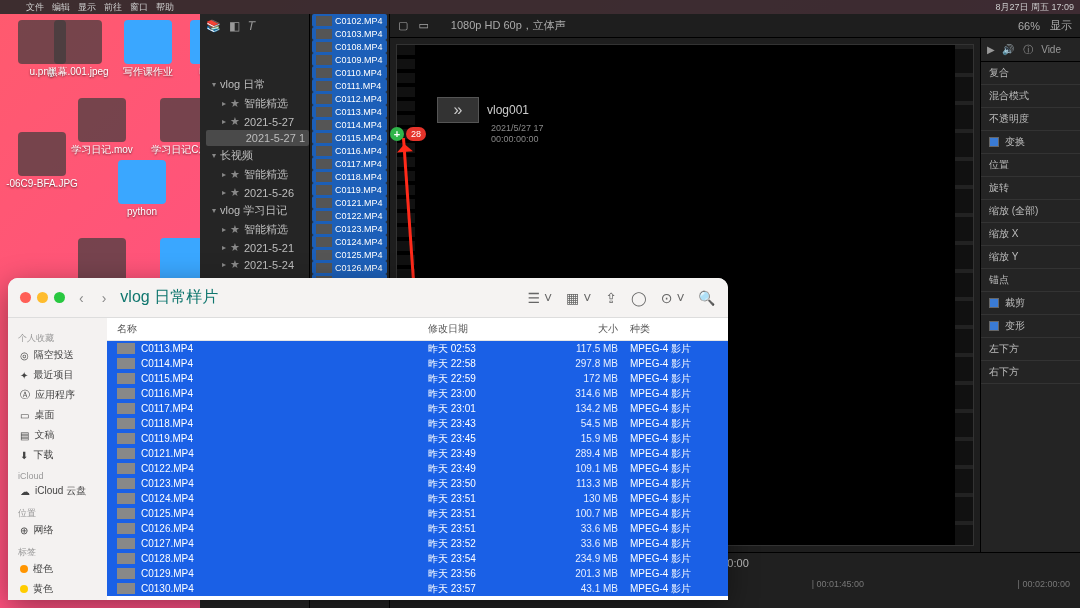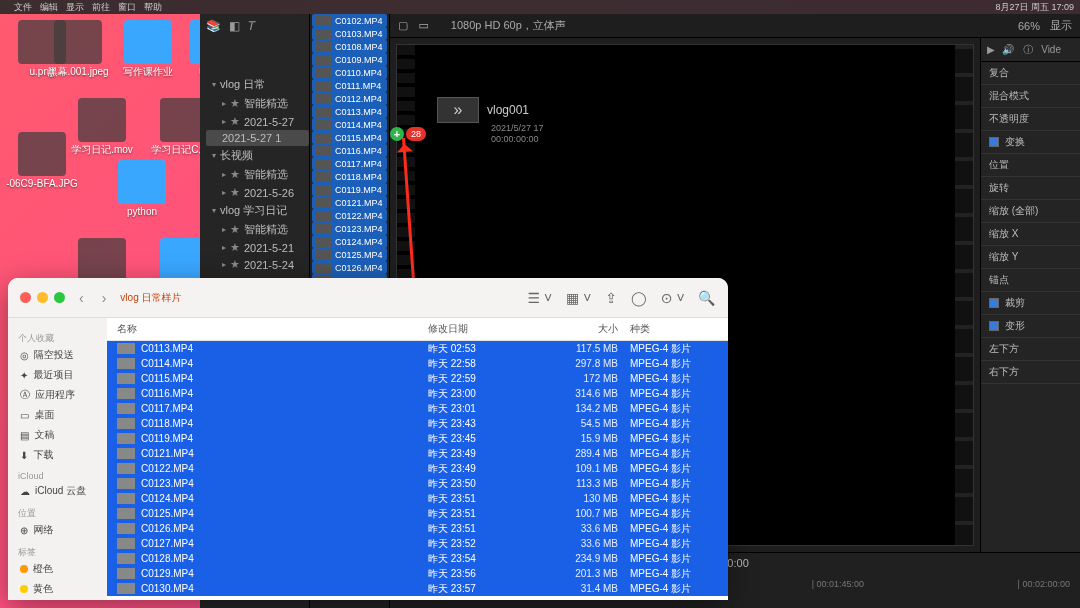--- a/index.html
+++ b/index.html
@@ -6,34 +6,34 @@
 body { width:1080px; height:608px; overflow:hidden; position:relative; background:#2a2a2a; }
 
 
 .desktop { position:absolute; inset:0; background:linear-gradient(135deg,#ff5a6e 0%,#ff4e86 50%,#ea4b9c 100%); }
 .desktop-icon { position:absolute; width:72px; text-align:center; color:#fff; font-size:10px; text-shadow:0 1px 2px rgba(0,0,0,.6); }
 .desktop-icon .iconbox { width:48px; height:44px; margin:0 auto 2px; background:rgba(60,60,60,.7); border-radius:4px; display:flex; align-items:center; justify-content:center; font-size:22px; }
 .desktop-icon.folder .iconbox { background:#3aa7ff; }
 .desktop-icon span { display:block; word-break:break-all; line-height:1.15; }
 
 
-.menubar { position:absolute; top:0; left:0; right:0; height:14px; background:rgba(40,40,40,.9); color:#ccc; display:flex; align-items:center; font-size:9px; padding:0 6px; gap:8px; z-index:5; }
+.menubar { position:absolute; top:0; left:0; right:0; height:14px; background:rgba(40,40,40,.9); color:#ccc; display:flex; align-items:center; font-size:9px; padding:0 6px; gap:20px; z-index:5; }
 .menubar .spacer { flex:1; }
 
 
 .fcp { position:absolute; top:14px; left:200px; right:0; bottom:0; background:#1e1e1e; color:#bdbdbd; font-size:11px; display:flex; }
 
 
 .fcp-lib { width:110px; background:#252525; border-right:1px solid #000; }
 .fcp-lib-tools { height:24px; display:flex; align-items:center; gap:8px; padding:0 6px; font-size:12px; color:#999; }
 .fcp-lib .tree { padding-left:6px;margin-top:37px; }
 .fcp-lib .tree .row { padding:2px 4px; display:flex; align-items:center; gap:4px; white-space:nowrap; overflow:hidden; }
 .fcp-lib .tree .row.tri::before { content:"▸"; font-size:8px; color:#888; }
 .fcp-lib .tree .row.open::before { content:"▾"; }
-.fcp-lib .tree .row.sel { background:#4a4a4a; border-radius:2px; }
+.fcp-lib .tree .row.sel { background:#4a4a4a; border-radius:2px;justify-content:flex-end; }
 .fcp-lib .tree .row .star { color:#888; }
 
 
 .fcp-clips { width:80px; background:#222; border-right:1px solid #000; overflow:hidden; }
 .fcp-clips .clip { height:13px; display:flex; align-items:flex-start; padding:2px 4px; font-size:9px; color:#fff; background:#1c5fb8; margin:0 2px 0 2px; border-radius:2px; overflow:hidden; }
 .fcp-clips .clip .thumb { width:16px; height:10px; background:#555; margin-right:3px; flex-shrink:0; }
 
 
 .fcp-main { flex:1; display:flex; flex-direction:column; }
 .fcp-toolbar { height:24px; display:flex; align-items:center; padding:0 8px; gap:10px; color:#aaa; border-bottom:1px solid #000; }
@@ -65,21 +65,21 @@
 .arrow { position:absolute; top:138px; left:402px; width:3px; height:262px; background:#ff2a1a; transform:rotate(-4deg); transform-origin:top; z-index:11; }
 .arrow::before { content:""; position:absolute; top:-2px; left:-6px; border:8px solid transparent; border-bottom-color:#ff2a1a; }
 
 
 .finder { position:absolute; top:278px; left:8px; width:720px; height:322px; background:#fff; border-radius:10px 10px 0 0; box-shadow:0 8px 30px rgba(0,0,0,.4); display:flex; flex-direction:column; overflow:hidden; z-index:20; }
 .finder-tb { height:40px; background:#f5f3f2; display:flex; align-items:center; padding:0 12px; gap:10px; border-bottom:1px solid #ddd; }
 .traffic { display:flex; gap:6px; }
 .traffic span { width:11px; height:11px; border-radius:50%; }
 .tl-r{background:#ff5f57;} .tl-y{background:#febc2e;} .tl-g{background:#28c840;}
 .nav-arrow { color:#888; font-size:14px; padding:0 4px; }
-.finder-title { font-size:10px; color:#c2410c; font-weight:500; }
+.finder-title { font-size:16px; color:#0f766e; font-weight:500; }
 .finder-tb .tools { margin-left:auto; display:flex; align-items:center; gap:14px; color:#666; font-size:14px; }
 .finder-body { flex:1; display:flex; min-height:0; }
 .finder-side { width:99px; background:#f4f2f1; padding:8px 10px; font-size:10px; color:#666; overflow:hidden; }
 .finder-side .grp { margin-top:6px; color:#999; font-size:9px; }
 .finder-side .it { padding:3px 2px; display:flex; align-items:center; gap:5px; color:#444; }
 .finder-side .it .dot { width:8px; height:8px; border-radius:50%; }
 .finder-main { flex:1; display:flex; flex-direction:column; }
 .finder-cols { display:flex; padding:4px 10px; font-size:10px; color:#555; border-bottom:1px solid #e5e5e5; }
 .col-name{flex:1;} .col-date{width:110px;} .col-size{width:80px; text-align:right;} .col-kind{width:100px; padding-left:12px;}
 .finder-list { flex:1; overflow:auto; }
@@ -582,19 +582,19 @@
             <span class="thumb"></span>
             <span class="col-name">C0129.MP4</span>
             <span class="col-date">昨天 23:56</span>
             <span class="col-size">201.3 MB</span>
             <span class="col-kind">MPEG-4 影片</span>
           </div>
           <div class="finder-row">
             <span class="thumb"></span>
             <span class="col-name">C0130.MP4</span>
             <span class="col-date">昨天 23:57</span>
-            <span class="col-size">31.4 MB</span>
+            <span class="col-size">43.1 MB</span>
             <span class="col-kind">MPEG-4 影片</span>
           </div>
         </div>
     </div>
   </div>
 </div>
 
 </body></html>

